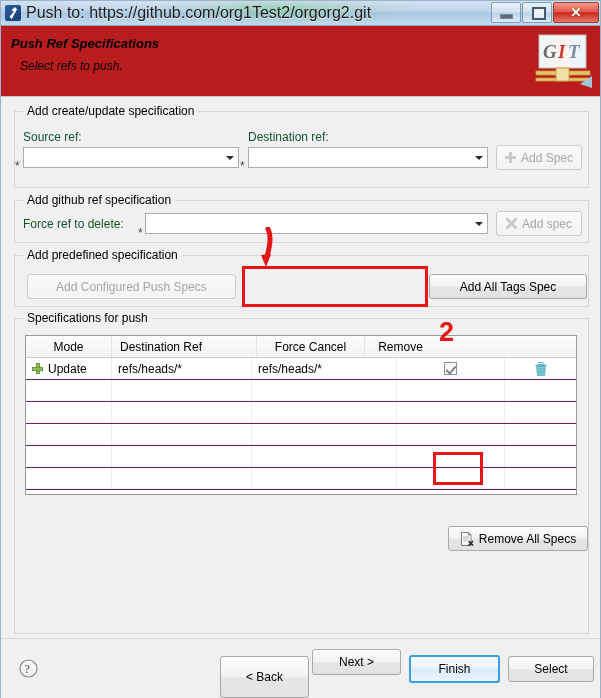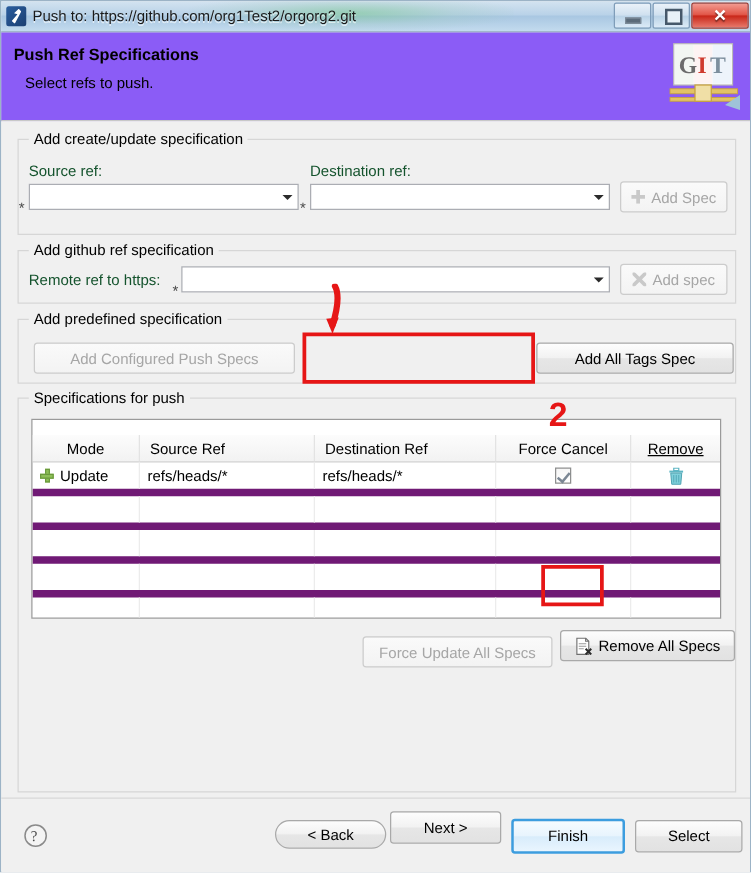--- a/index.html
+++ b/index.html
@@ -52,21 +52,21 @@
   }
   .app-icon::after {
     content: "";
     position: absolute;
     left: 4px; top: 2px;
     width: 8px; height: 12px;
     background: #ffffff;
     clip-path: polygon(75% 0, 100% 18%, 35% 100%, 5% 82%, 62% 36%, 28% 30%);
   }
   #title-text {
-    font-size: 12px;
+    font-size: 16px;
     color: #1a1a1a;
     white-space: nowrap;
     z-index: 2;
     text-shadow: 0 1px 0 rgba(255,255,255,.6);
   }
   #win-controls {
     position: absolute;
     right: 1px; top: 1px;
     display: flex;
     z-index: 3;
@@ -98,22 +98,23 @@
     position: absolute; left: 0; top: 0; right: 0; bottom: 0;
     color: #ffffff; font-size: 13px; font-weight: bold;
     display: flex; align-items: center; justify-content: center;
     text-shadow: 0 1px 1px rgba(0,0,0,.45);
   }
 
   
   #header {
     position: relative;
     height: 70px;
-    background: #8b5cf6;
+    background: #b91c1c;
     border-bottom: 1px solid #c8c8c8;
+    font-style: italic;
   }
   #header-title {
     position: absolute;
     left: 10px; top: 10px;
     font-size: 13px; font-weight: bold;
     color: #000000;
   }
   #header-sub {
     position: absolute;
     left: 19px; top: 33px;
@@ -222,37 +223,36 @@
     box-sizing: border-box;
     background: #ffffff;
     border: 1px solid #9a9a9a;
     overflow: hidden;
   }
   #thead {
     display: flex;
     height: 21px;
     background: linear-gradient(to bottom, #fcfcfc 0%, #f2f2f2 100%);
     border-bottom: 1px solid #d0d0d0;
-    margin-top: 12px;
   }
   #thead .th {
     font-size: 12px;
     color: #000;
     display: flex;
     align-items: center;
     justify-content: center;
     box-sizing: border-box;
     border-right: 1px solid #e3e3e3;
     height: 21px;
   }
-  #thead .th:last-child { border-right: none; text-decoration: underline; }
+  #thead .th:last-child { border-right: none; }
   .trow {
     display: flex;
     height: 21px;
-    border-bottom: 6px solid #701a75;
+    border-bottom: 1px solid #701a75;
     justify-content: center;
   }
   .trow .td {
     font-size: 12px;
     color: #000;
     display: flex;
     align-items: center;
     box-sizing: border-box;
     border-right: 1px solid #ececec;
     height: 21px;
@@ -394,21 +394,21 @@
           <rect x="4" y="0" width="3" height="11" fill="#c9c9c9"></rect>
           <rect x="0" y="4" width="11" height="3" fill="#c9c9c9"></rect>
         </svg>
       </span>
       <span>Add Spec</span>
     </div>
 
     <div class="group" style="left:13px; top:103px; width:575px; height:43px;">
       <span class="group-title">Add github ref specification</span>
     </div>
-    <span class="flabel" style="left:22px; top:120px;">Remote ref to https:</span>
+    <span class="flabel" style="left:22px; top:120px;">Force ref to delete:</span>
     <div class="combo" style="left:144px; top:116px; width:343px;">
       <span class="cvalue"></span>
       <span class="arrow"></span>
     </div>
     <span class="star" style="left:137px; top:129px;">*</span>
     <div class="btn disabled" style="left:495px; top:114px; width:86px; height:25px;">
       <span class="btn-ico">
         <svg width="11" height="11" viewBox="0 0 11 11">
           <path d="M1 1 L10 10 M10 1 L1 10" stroke="#c9c9c9" stroke-width="3" stroke-linecap="round"></path>
         </svg>
@@ -426,21 +426,20 @@
       <span>Add All Tags Spec</span>
     </div>
 
     <div class="group" style="left:13px; top:221px; width:575px; height:316px;">
       <span class="group-title">Specifications for push</span>
     </div>
 
     <div id="spec-table" style="left:24px; top:238px; width:552px; height:160px;">
       <div id="thead">
         <div class="th" style="width:86px;">Mode</div>
-        <div class="th" style="width:140px; justify-content:flex-start; padding-left:8px;">Source Ref</div>
         <div class="th" style="width:145px; justify-content:flex-start; padding-left:8px;">Destination Ref</div>
         <div class="th" style="width:108px;">Force Cancel</div>
         <div class="th" style="width:71px;">Remove</div>
       </div>
 
       <div class="trow">
         <div class="td" style="width:86px;">
           <span class="plus-ico"></span>
           <span>Update</span>
         </div>
@@ -489,24 +488,21 @@
       </div>
       <div class="trow">
         <div class="td" style="width:86px;"></div>
         <div class="td" style="width:140px;"></div>
         <div class="td" style="width:145px;"></div>
         <div class="td" style="width:108px;"></div>
         <div class="td" style="width:71px;"></div>
       </div>
     </div>
 
-    <div class="btn disabled" style="left:289px; top:412px; width:152px; height:25px;">
-      <span>Force Update All Specs</span>
-    </div>
-    <div class="btn" style="left:447px; top:407px; width:140px; height:25px;">
+    <div class="btn" style="left:447px; top:429px; width:140px; height:25px;">
       <span class="btn-ico">
         <svg width="14" height="14" viewBox="0 0 14 14">
           <path d="M1.5 0.5 L8.5 0.5 L11 3 L11 13.5 L1.5 13.5 Z" fill="#ffffff" stroke="#6f6f6f" stroke-width="0.9"></path>
           <path d="M8.5 0.5 L8.5 3 L11 3" fill="none" stroke="#6f6f6f" stroke-width="0.9"></path>
           <path d="M3 5 H9 M3 7 H9 M3 9 H7" stroke="#9a9a9a" stroke-width="0.8"></path>
           <path d="M8.5 9 L13 13.5 M13 9 L8.5 13.5" stroke="#2a2a2a" stroke-width="1.6"></path>
         </svg>
       </span>
       <span>Remove All Specs</span>
     </div>
@@ -522,21 +518,21 @@
     </svg>
     <div class="redbox" style="left:432px; top:355px; width:50px; height:33px;"></div>
 
   </div>
 
   <div id="footer">
     <svg id="help-ico" viewBox="0 0 19 19">
       <circle cx="9.5" cy="9.5" r="8.5" fill="#f4f4f4" stroke="#8a8a8a" stroke-width="1.2"></circle>
       <text x="5.6" y="14" font-family="Liberation Serif, serif" font-size="12" fill="#4a4a4a">?</text>
     </svg>
-    <div class="btn" style="left:219px; top:17px; width:89px; height:23px;border-radius:13px;">
+    <div class="btn" style="left:219px; top:17px; width:89px; height:42px;">
       <span>&lt; Back</span>
     </div>
     <div class="btn" style="left:311px; top:10px; width:89px; height:26px;">
       <span>Next &gt;</span>
     </div>
     <div class="btn default" style="left:408px; top:16px; width:91px; height:28px;">
       <span>Finish</span>
     </div>
     <div class="btn" style="left:507px; top:17px; width:86px; height:26px;">
       <span>Select</span>

